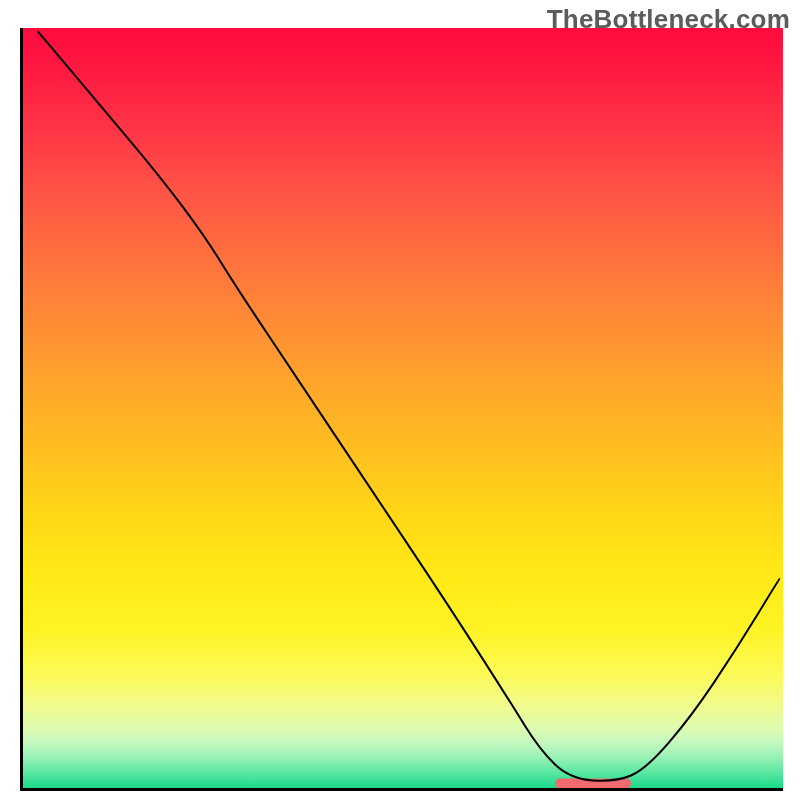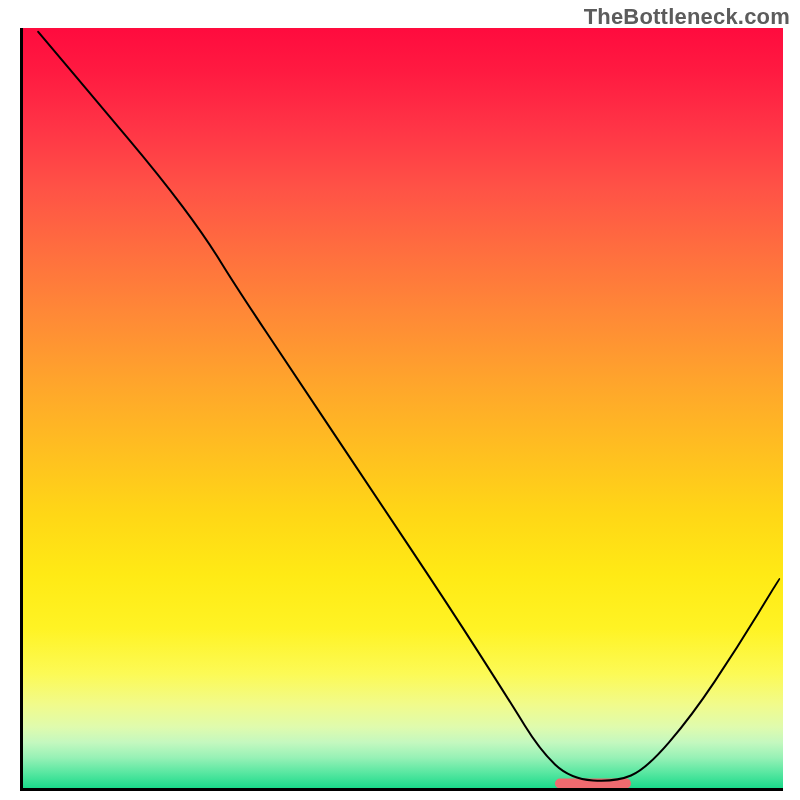--- a/index.html
+++ b/index.html
@@ -12,21 +12,21 @@
   }
   .wrap {
     position: relative;
     width: 800px;
     height: 800px;
   }
   .watermark {
     position: absolute;
     top: 4px;
     right: 10px;
-    font-size: 22px;
+    font-size: 26px;
     font-weight: bold;
     color: #5c5c5c;
     letter-spacing: 0.2px;
     z-index: 5;
   }
   .plot {
     position: absolute;
     left: 20px;
     top: 28px;
     width: 760px;

